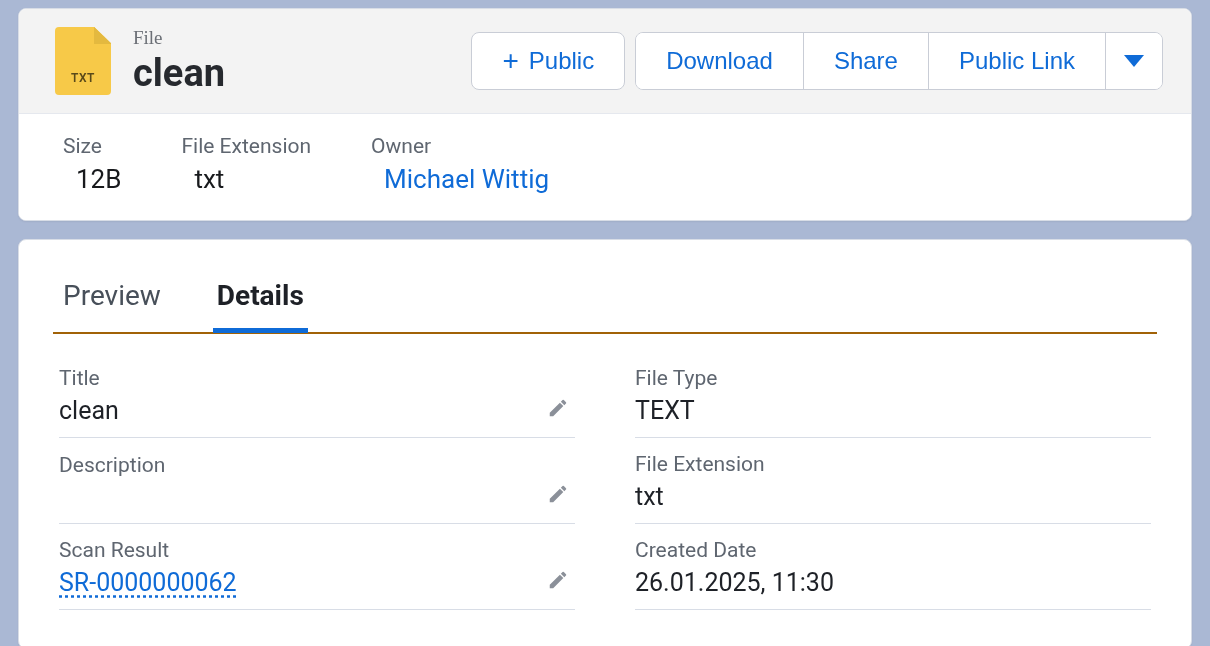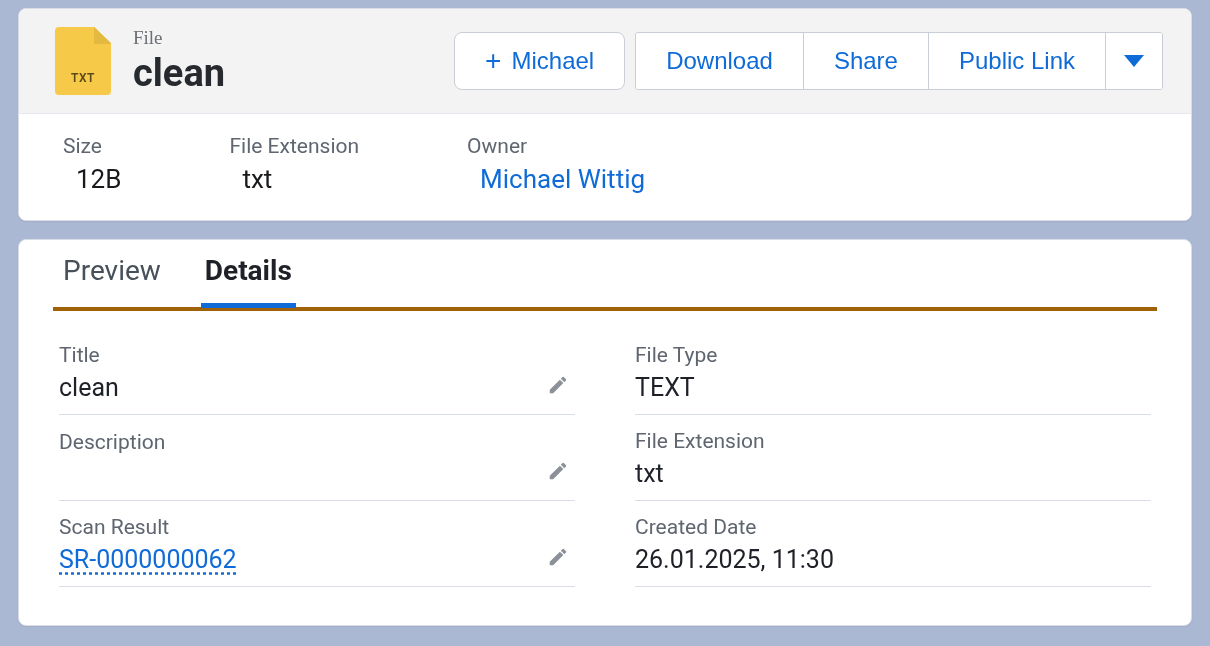--- a/index.html
+++ b/index.html
@@ -80,21 +80,21 @@
     font-size: 24px;
     padding: 16px 30px;
     border-radius: 8px;
     cursor: pointer;
     display: flex; align-items: center; gap: 10px;
     line-height: 1;
   }
   .btn-group {
     display: flex;
     border: 1px solid #c9cdd6;
-    border-radius: 3px;
+    border-radius: 8px;
     overflow: hidden;
     background: #fff;
   }
   .btn-group .seg {
     color: #0f6bd7;
     font-size: 24px;
     padding: 16px 30px;
     cursor: pointer;
     background: #fff;
     border: none;
@@ -106,36 +106,36 @@
   .plus { font-size: 28px; font-weight: 400; line-height: 0.6; }
   .caret {
     width: 0; height: 0;
     border-left: 10px solid transparent;
     border-right: 10px solid transparent;
     border-top: 12px solid #0f6bd7;
   }
 
   .header-meta {
     display: flex;
-    gap: 108px;
+    gap: 60px;
     padding: 20px 36px 26px 44px;
     background: #fff;
   }
   .meta-item .label { color: #5f6670; font-size: 21px; margin-bottom: 6px; }
   .meta-item .value { color: #181a1d; font-size: 26px; margin-left: 13px; }
   .meta-item .value.link { color: #0f6bd7; cursor: pointer; }
 
   
   .details-card { padding: 0 34px 26px 34px; }
 
   .tabs {
     display: flex;
-    gap: 36px;
-    border-bottom: 4px solid #a16207;
-    padding: 14px 6px 0 6px;
+    gap: 48px;
+    border-bottom: 2px solid #a16207;
+    padding: 39px 6px 0 6px;
   }
   .tab {
     font-size: 28px;
     color: #48505a;
     padding: 0 4px 16px 4px;
     cursor: pointer;
     border-bottom: 5px solid transparent;
     margin-bottom: -1px;
   }
   .tab.active {
@@ -187,21 +187,21 @@
       </div>
       <div class="title-text">
         <div class="eyebrow">File</div>
         <h1>clean</h1>
       </div>
     </div>
 
     <div class="actions">
       <button class="btn">
         <span class="plus">+</span>
-        <span>Michael</span>
+        <span>Public</span>
       </button>
       <div class="btn-group">
         <button class="seg">
           <span>Download</span>
         </button>
         <button class="seg">
           <span>Share</span>
         </button>
         <button class="seg">
           <span>Public Link</span>

